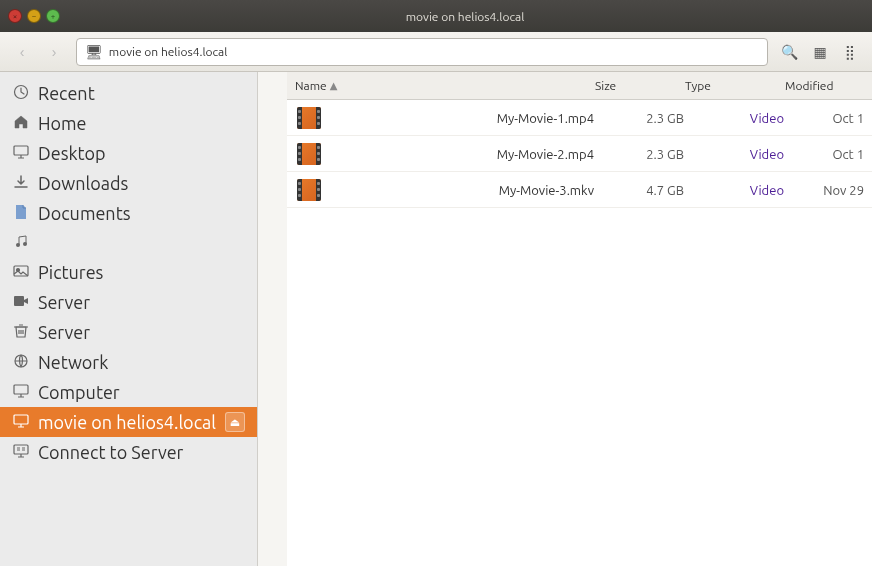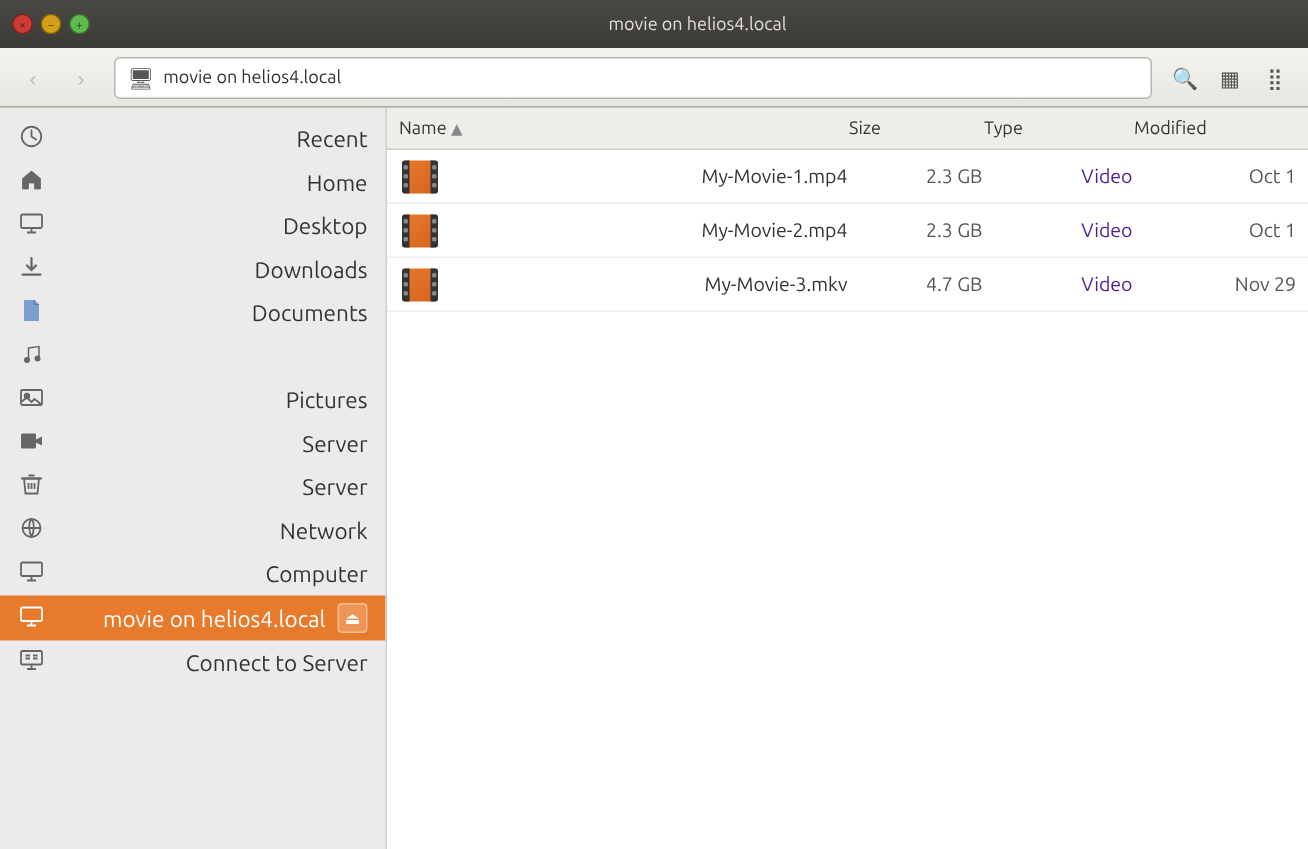--- a/index.html
+++ b/index.html
@@ -151,23 +151,22 @@
       color: white;
     }
     .sidebar-icon {
       font-size: 14px;
       color: #666;
       width: 18px;
       text-align: center;
       flex-shrink: 0;
     }
     .sidebar-label {
-      font-size: 15px;
+      font-size: 18px;
       flex: 1;
-      text-align: right;
     }
     .eject-btn {
       width: 20px;
       height: 20px;
       border-radius: 3px;
       border: 1px solid rgba(255,255,255,0.4);
       background: rgba(255,255,255,0.2);
       display: flex;
       align-items: center;
       justify-content: center;
@@ -175,20 +174,21 @@
       color: white;
       font-size: 11px;
     }
 
     
     .filelist {
       flex: 1;
       display: flex;
       flex-direction: column;
       overflow: hidden;
+      margin-left: 29px;
     }
     .filelist-header {
       display: flex;
       align-items: center;
       background: #f0eeea;
       border-bottom: 1px solid #d0cec9;
       height: 28px;
       padding: 0 8px;
       flex-shrink: 0;
     }

